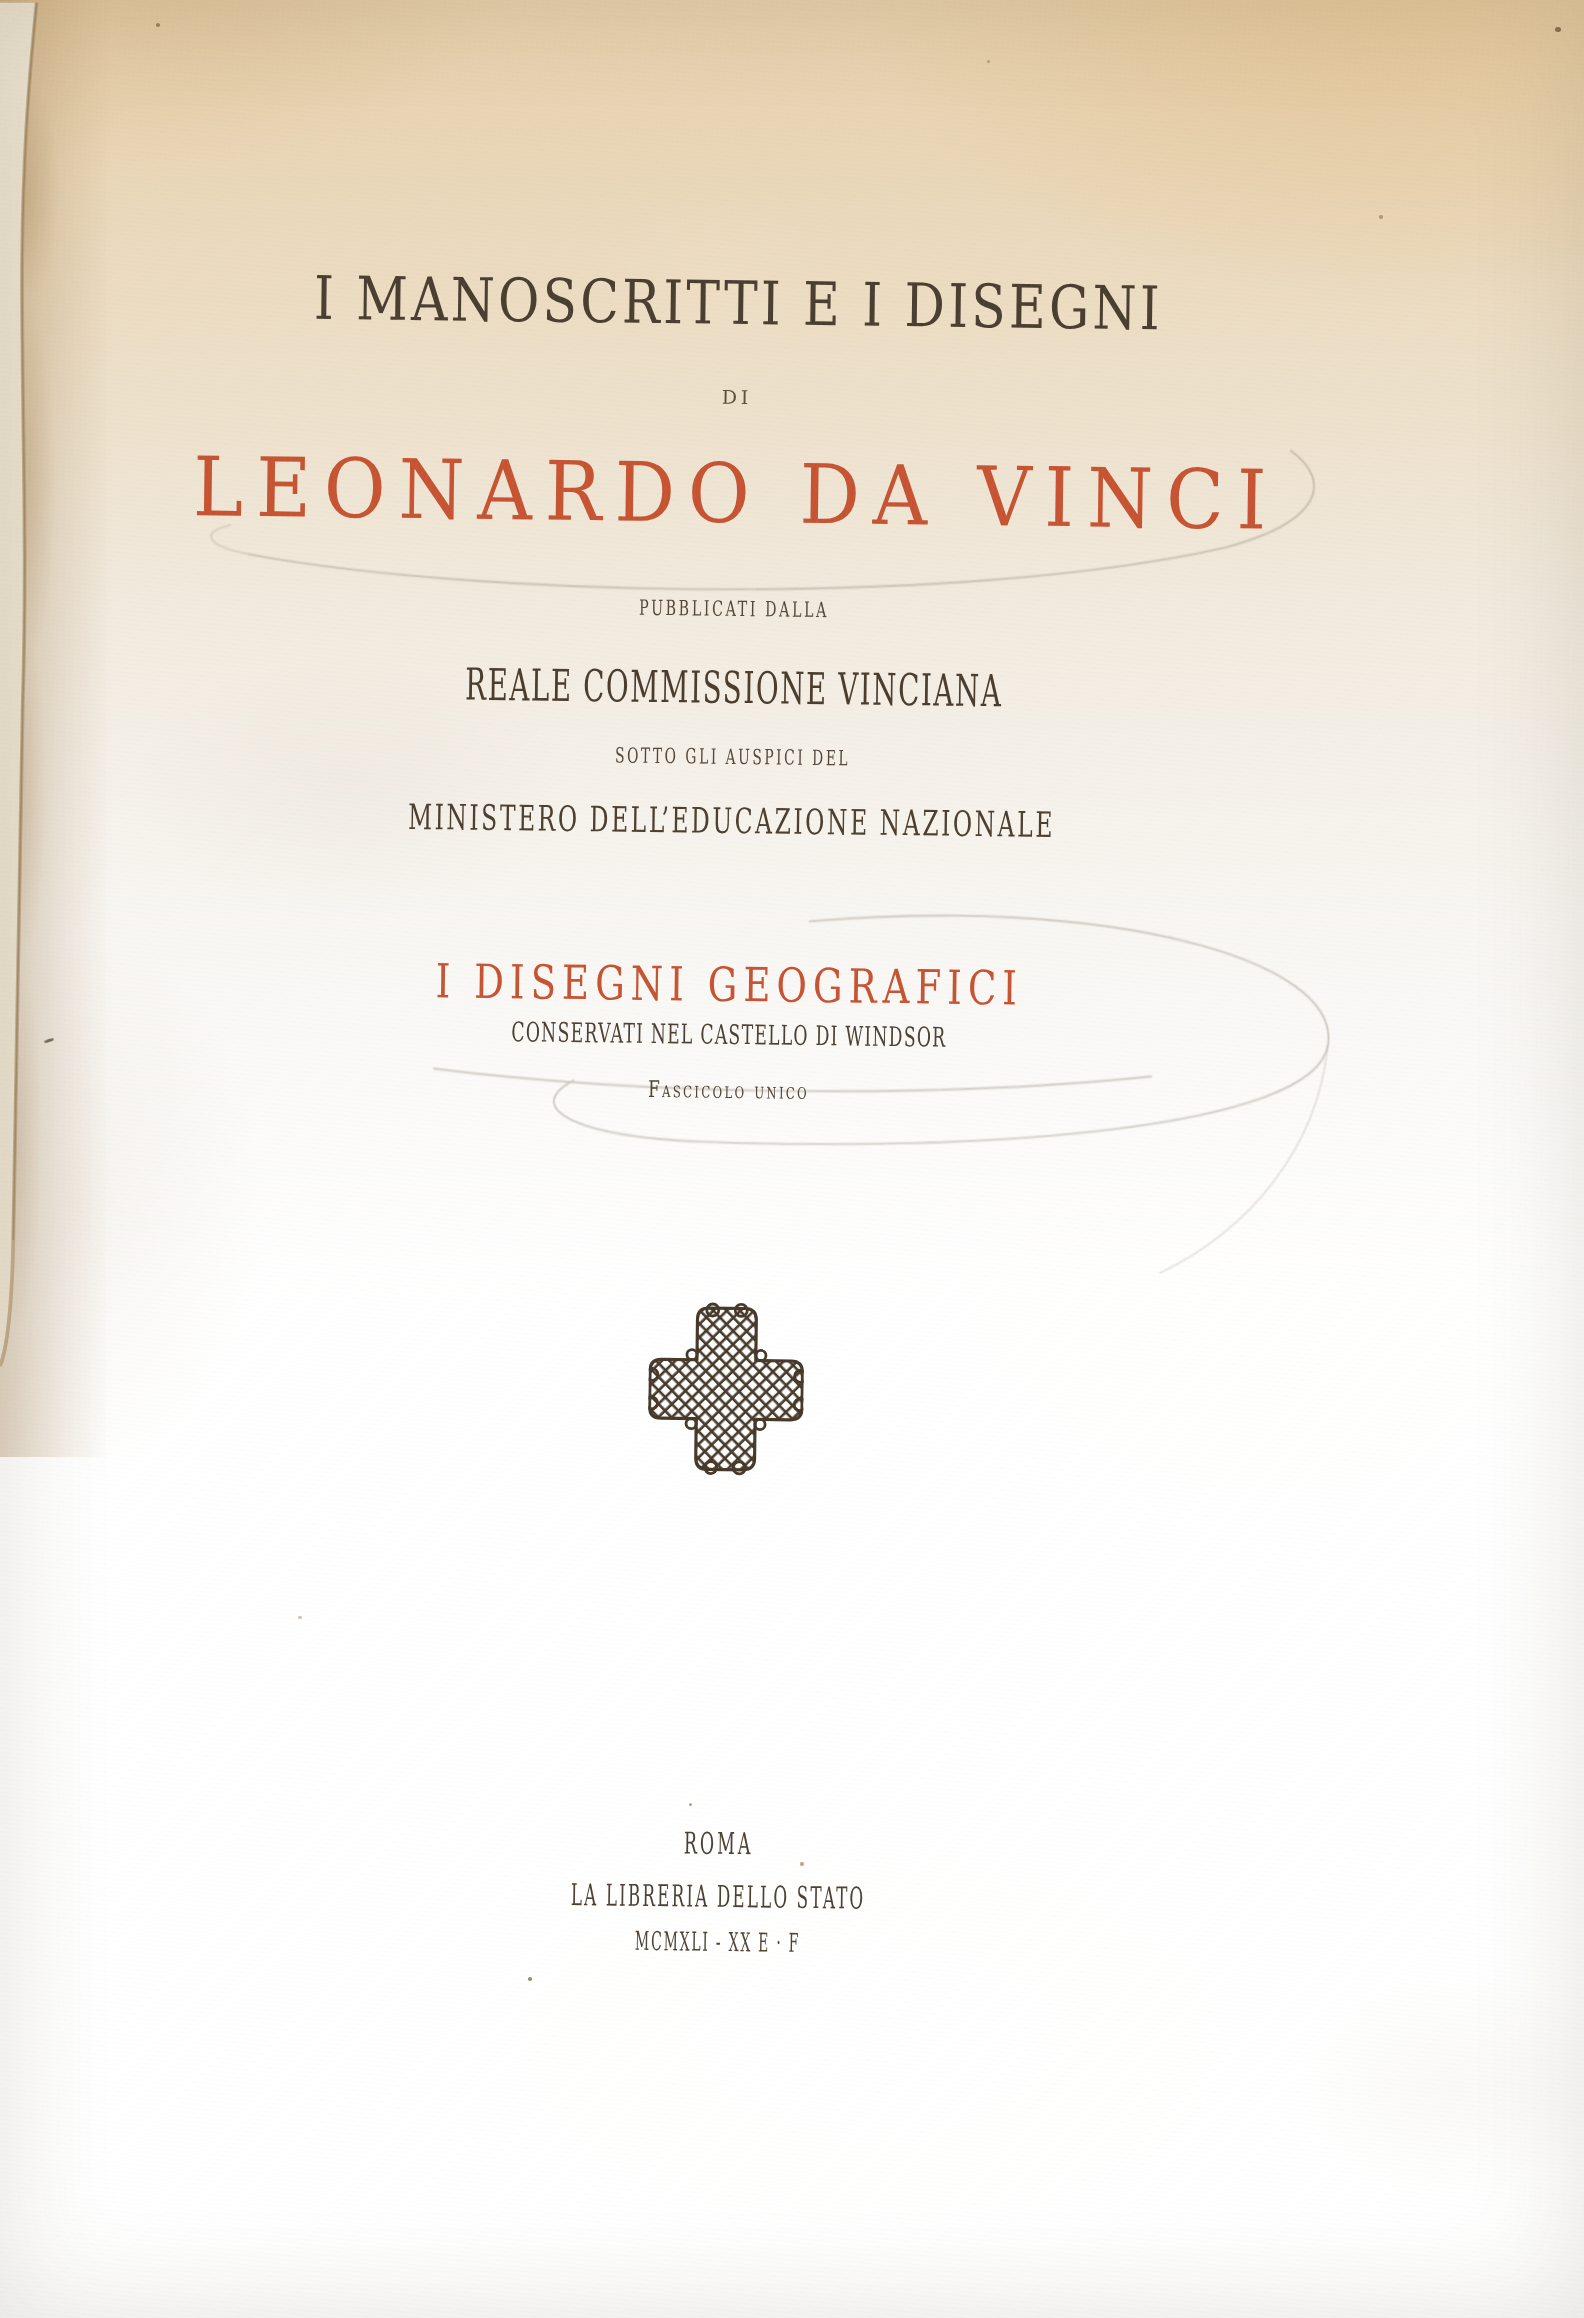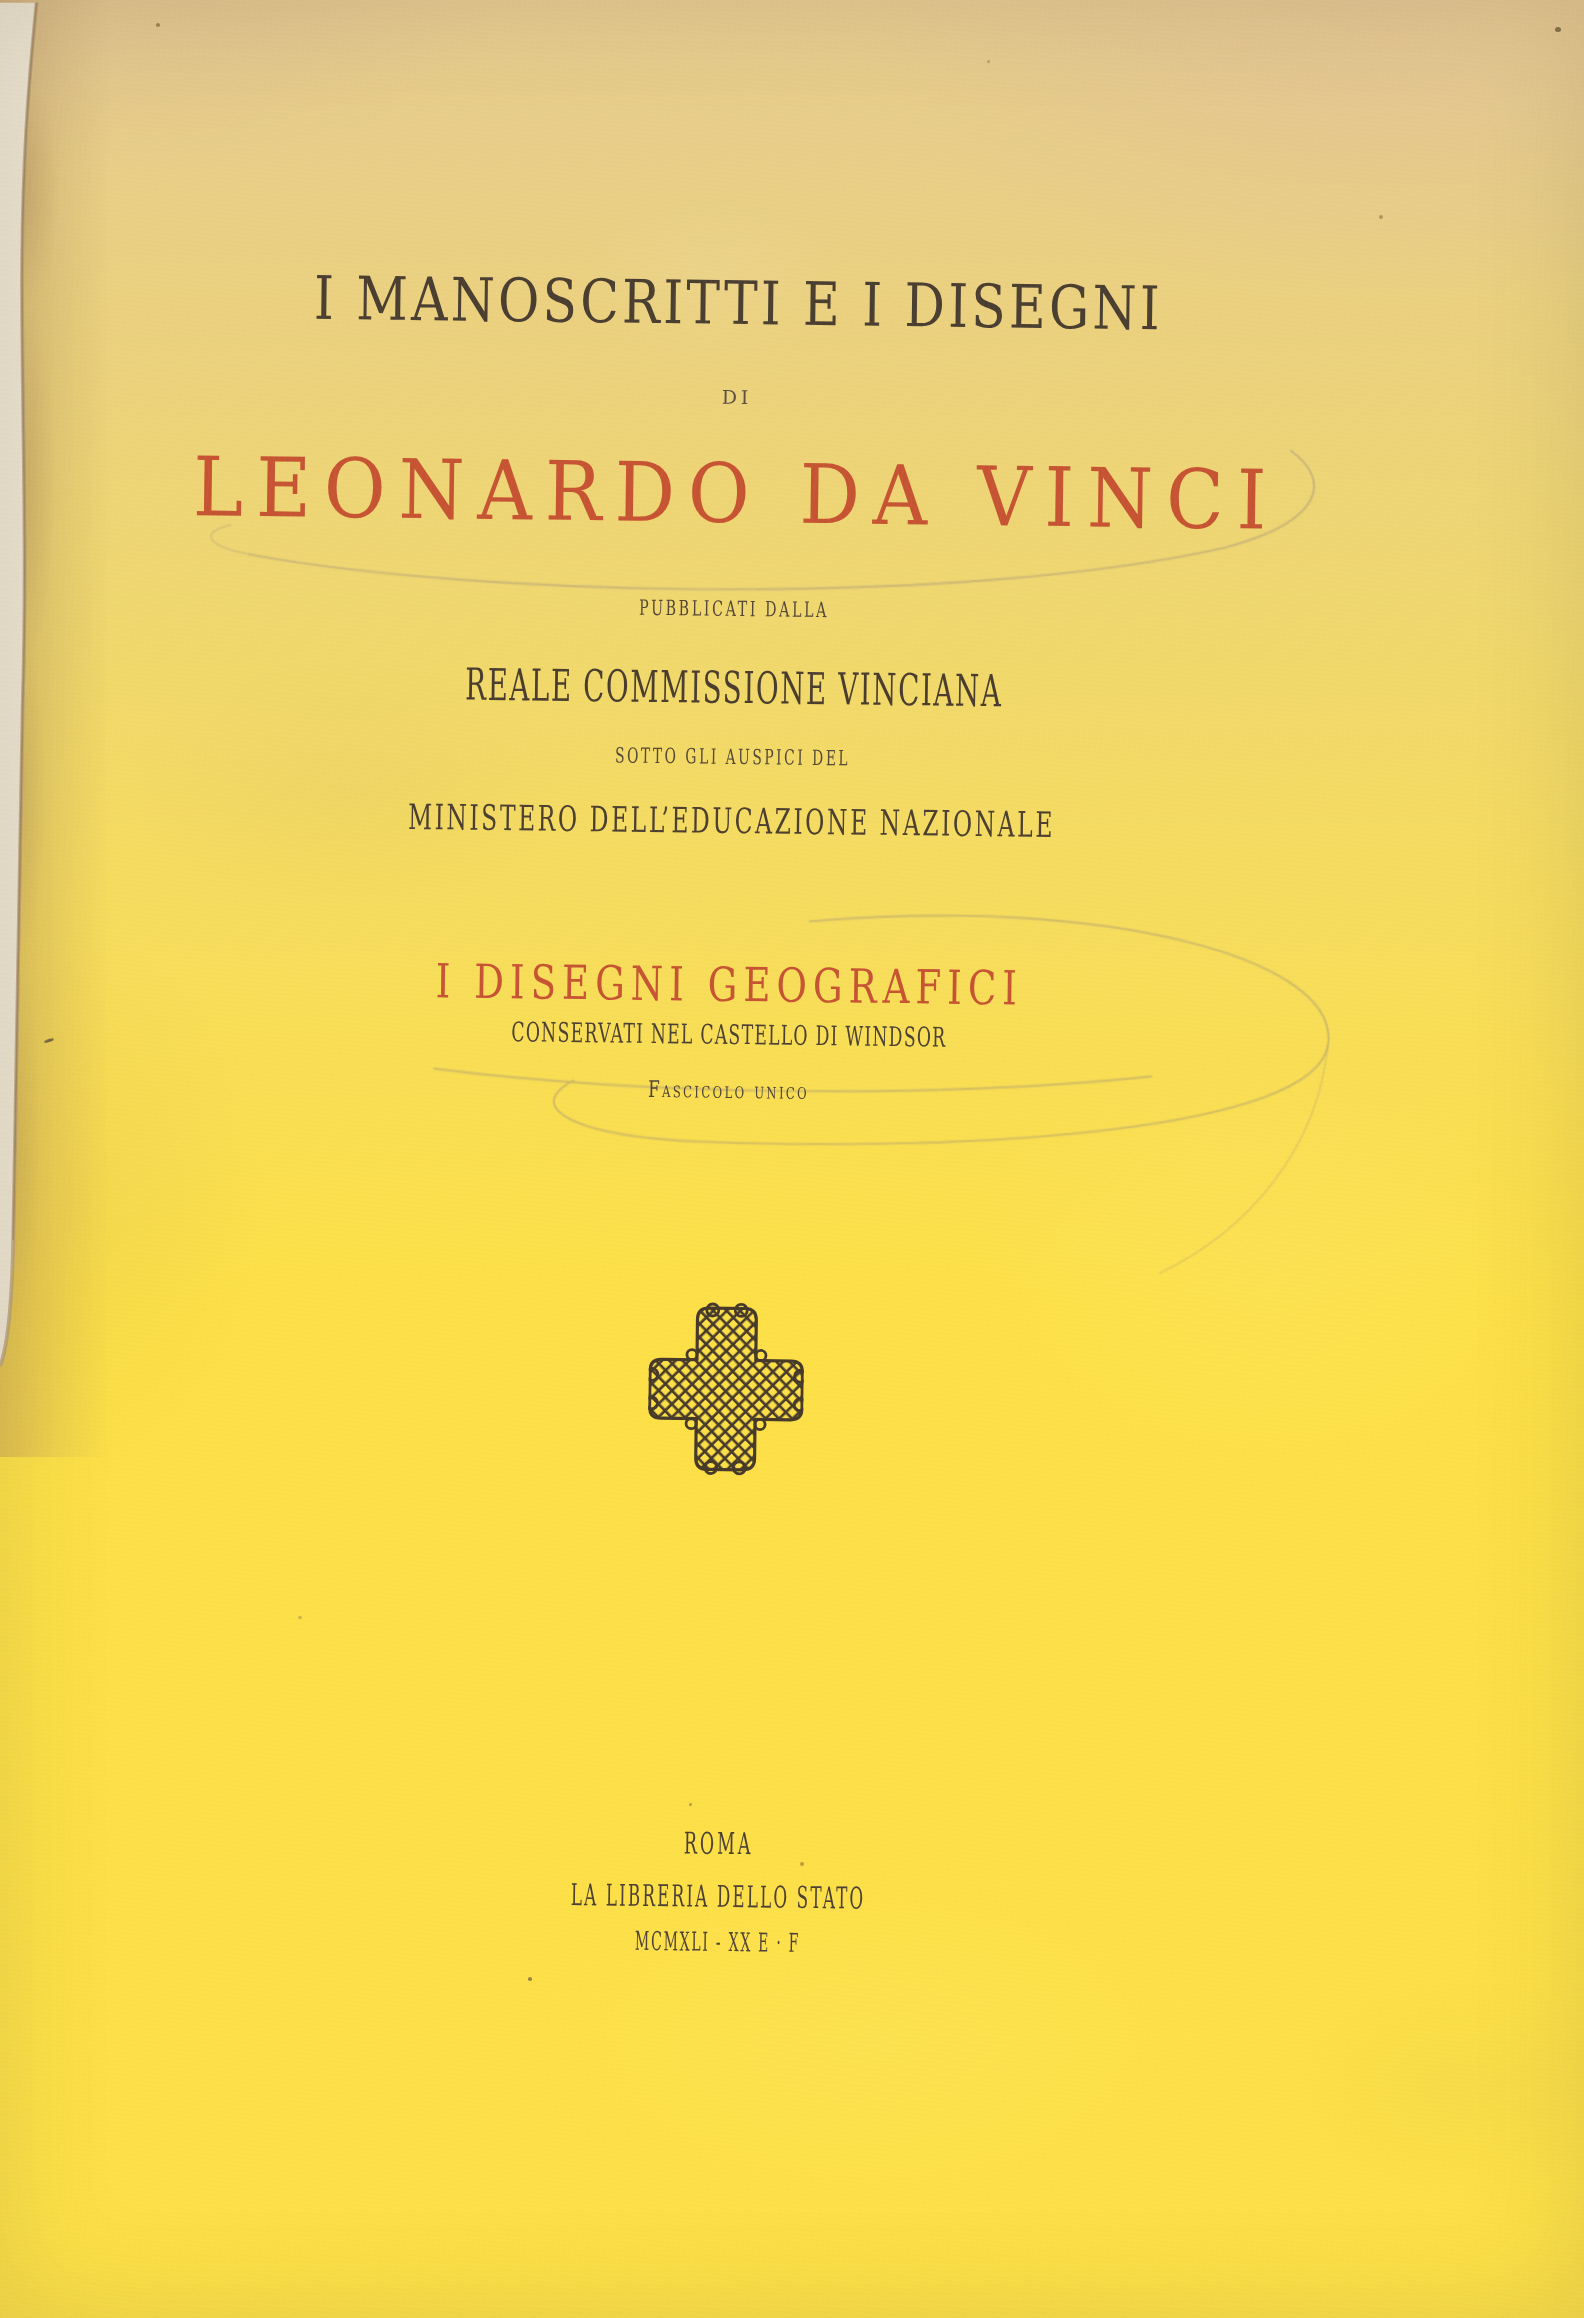--- a/index.html
+++ b/index.html
@@ -1,19 +1,19 @@
 <!DOCTYPE html>
 <html style="font-size:10px"><head>
 <meta charset="utf-8">
 <style>
   html,body{margin:0;padding:0;background:#b8b2a6;}
   .page{
     position:relative;
     width:1584px;height:2319px;
-    background:#fde047;
+    background:#ffffff;
     overflow:hidden;
     font-family:"DejaVu Serif", serif;
   }
   
   .tanwash{
     position:absolute;inset:0;pointer-events:none;
     background:
       radial-gradient(ellipse 887px 570px at 88% -2%, rgba(226,195,147,.85), rgba(226,195,147,0) 62%),
       radial-gradient(ellipse 697px 444px at 8% -4%, rgba(219,188,142,.75), rgba(219,188,142,0) 60%),
       linear-gradient(180deg,

